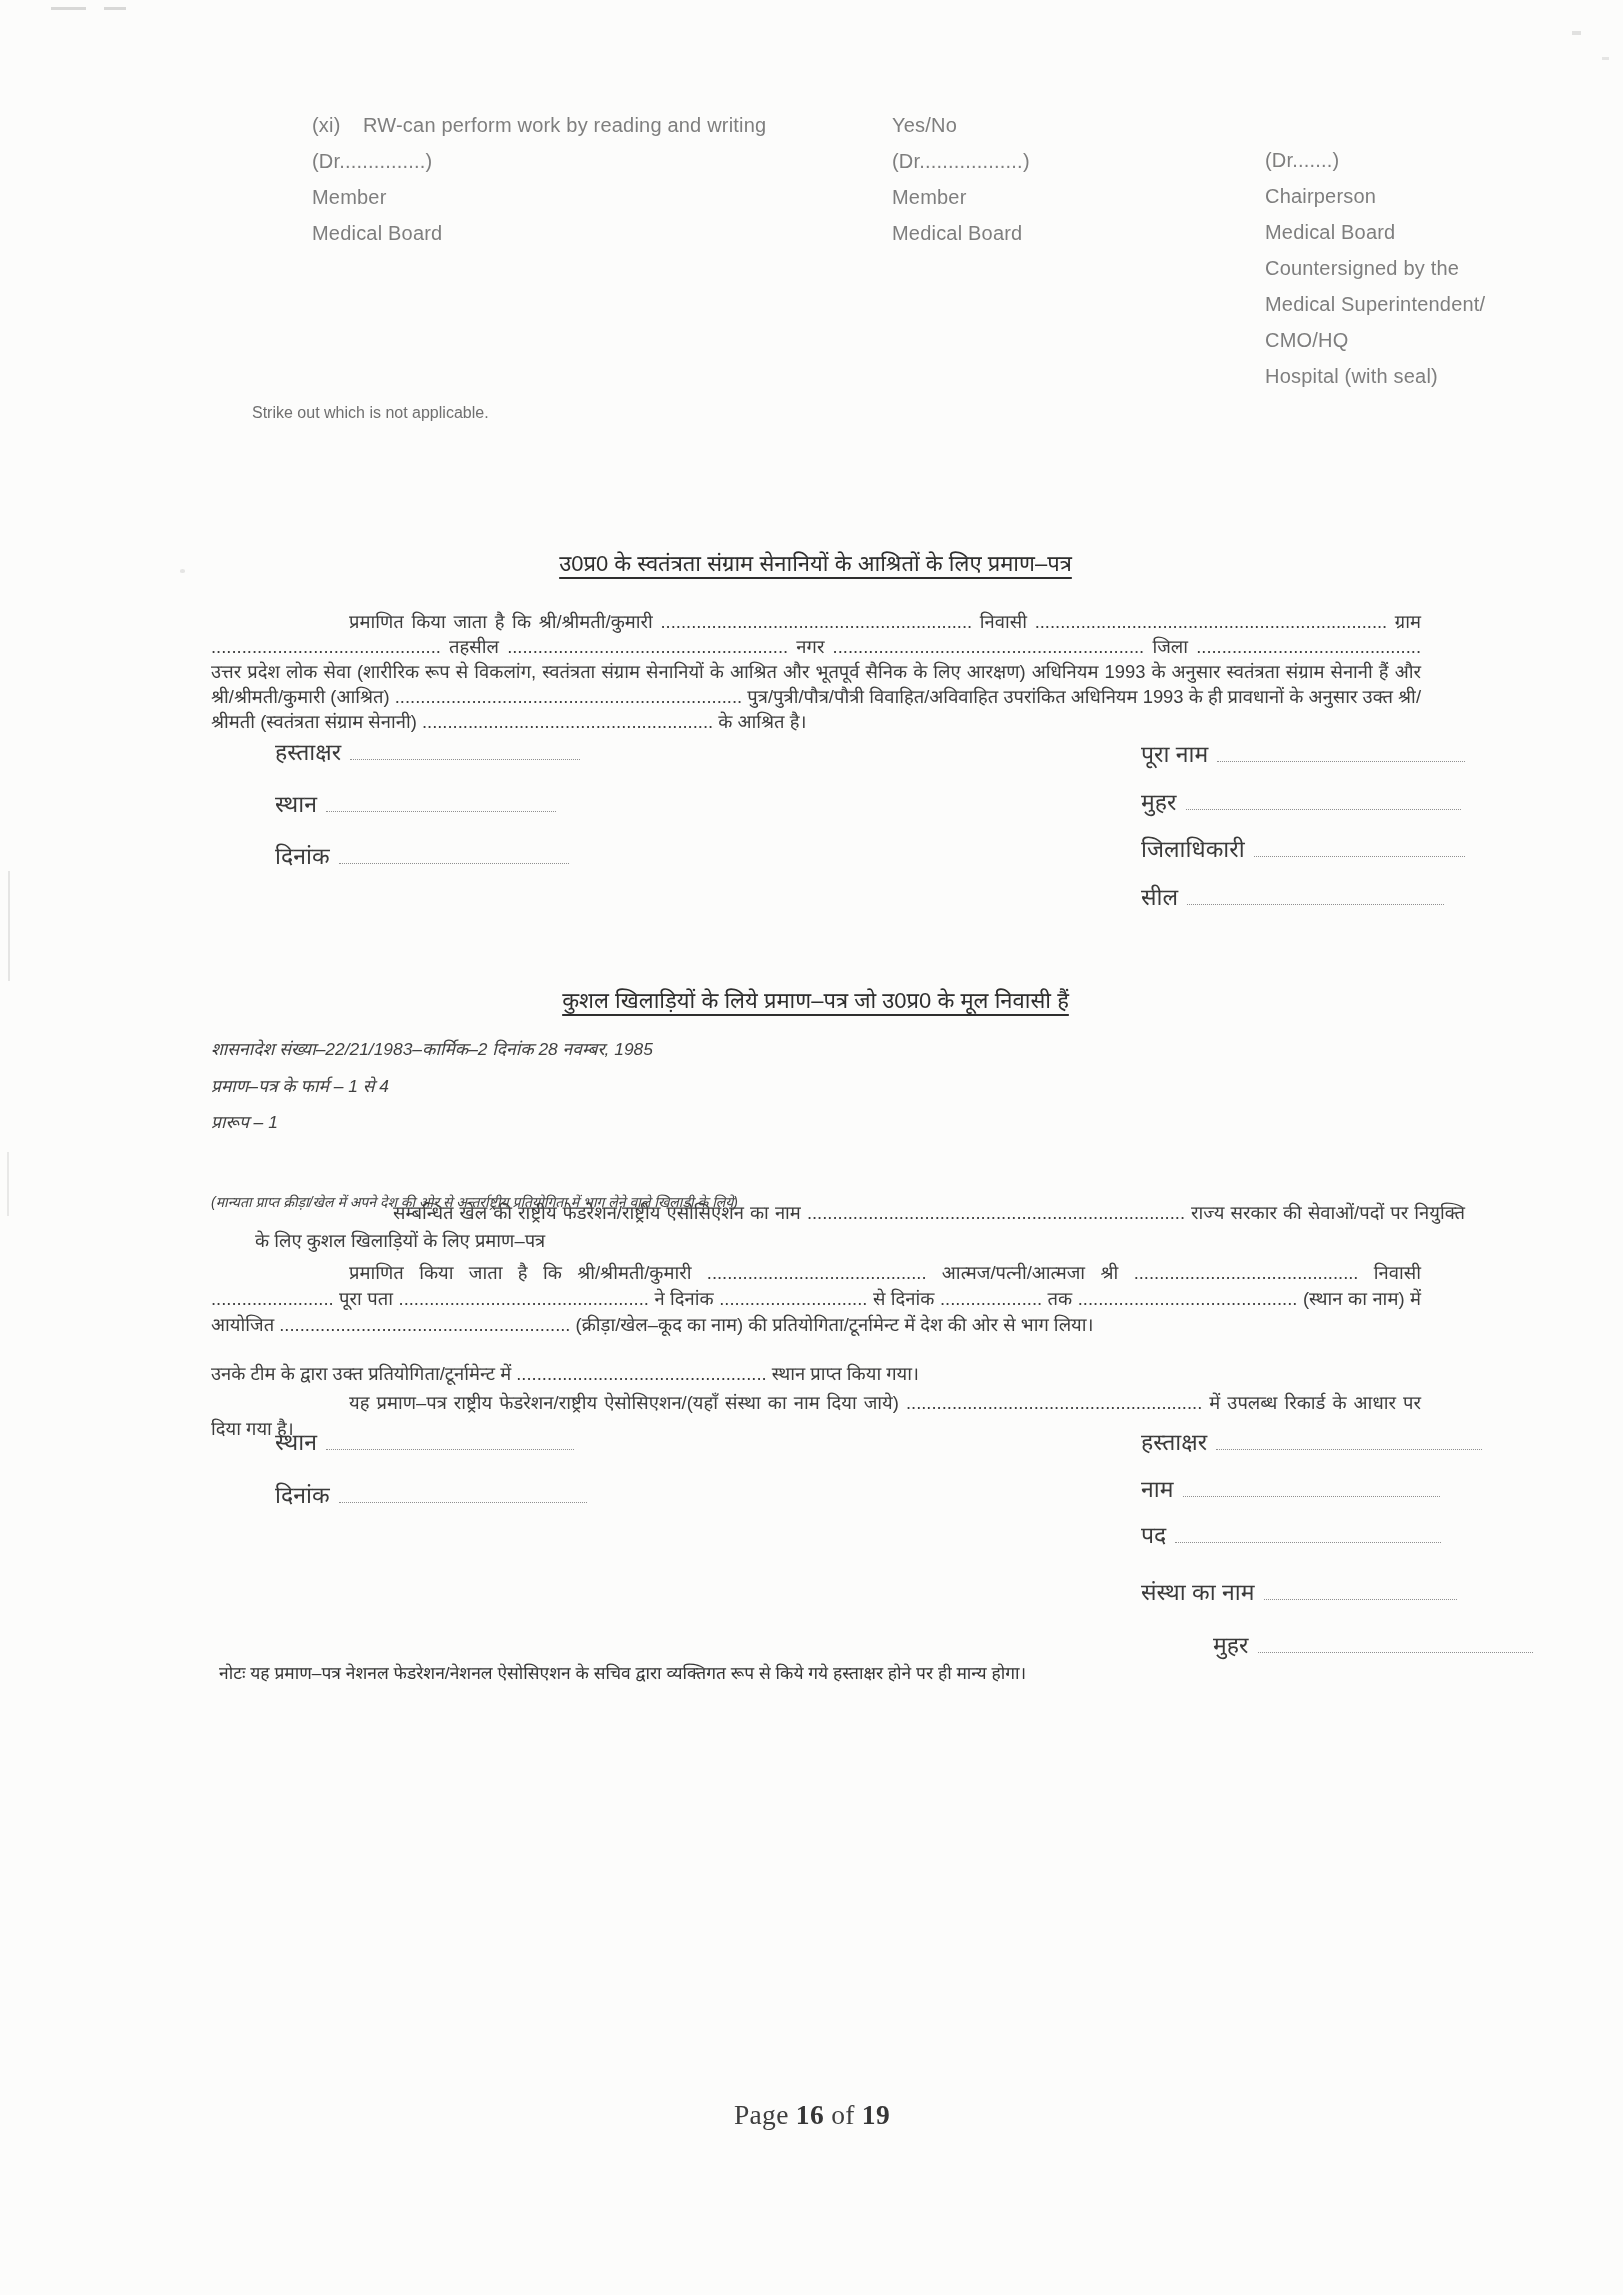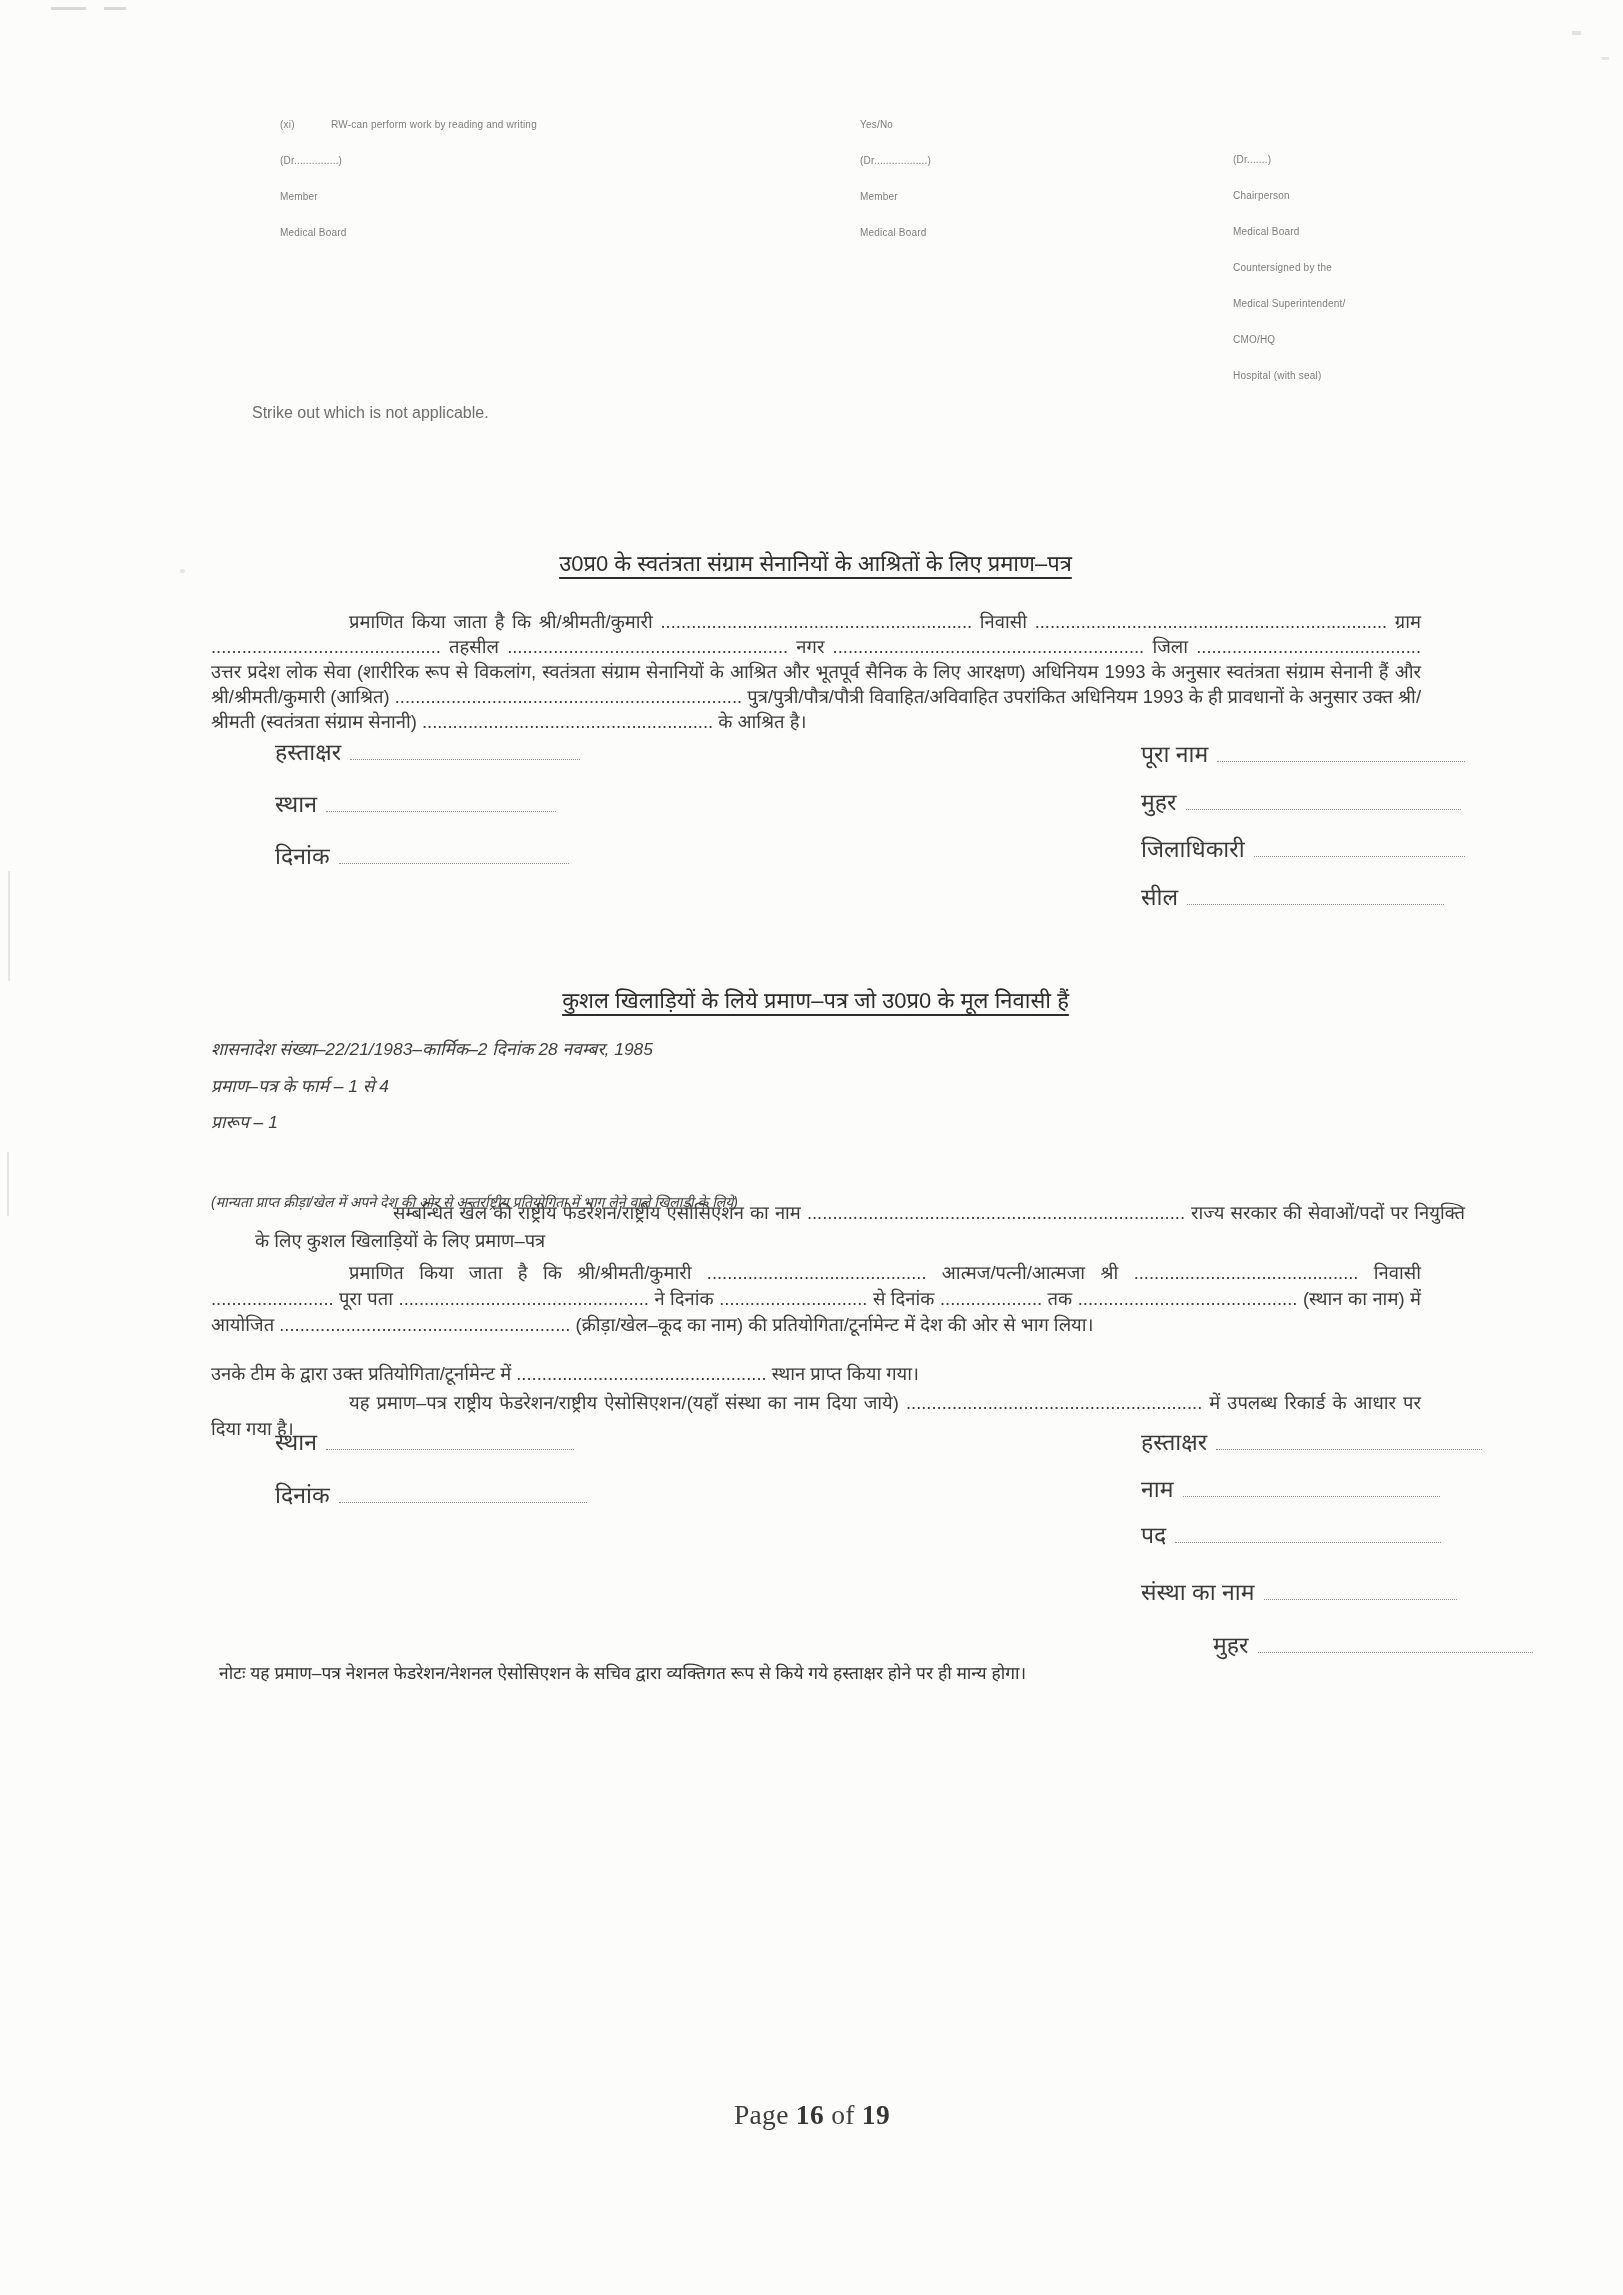--- a/index.html
+++ b/index.html
@@ -16,21 +16,21 @@
   .artifact{position:absolute;background:#b9b9b9;opacity:.55;}
   .art-dash1{left:51px;top:7.3px;width:35px;height:2.8px;}
   .art-dash2{left:104px;top:7.3px;width:22px;height:2.8px;}
   .art-dot-tr{left:1572px;top:31px;width:9.2px;height:3.7px;opacity:.4;}
   .art-dot-tr2{left:1602px;top:57px;width:7.3px;height:2.8px;opacity:.35;}
   .art-vline1{left:8.3px;top:871px;width:1.8px;height:110px;opacity:.35;}
   .art-vline2{left:7.3px;top:1152px;width:1.8px;height:64px;opacity:.3;}
   .art-speck{left:180px;top:569px;width:4.6px;height:3.7px;border-radius:50%;opacity:.35;}
 
   
-  .eng{font-size:10px;color:#7e7e7e;letter-spacing:0.2px;}
+  .eng{font-size:20px;color:#7e7e7e;letter-spacing:0.2px;margin-left:32px;}
   .col1{position:absolute;left:280px;top:107px;line-height:36px;width:569px;}
   .col2{position:absolute;left:860px;top:107px;line-height:36px;width:349px;}
   .col3{position:absolute;left:1233px;top:142px;line-height:36px;width:367px;}
   .item-no{display:inline-block;width:51px;}
   .strike-note{position:absolute;left:252px;top:404px;font-size:16px;color:#6f6f6f;}
 
   
   .hi{color:#3a3a3a;}
   .heading{
     position:absolute;left:211px;width:1209px;text-align:center;

